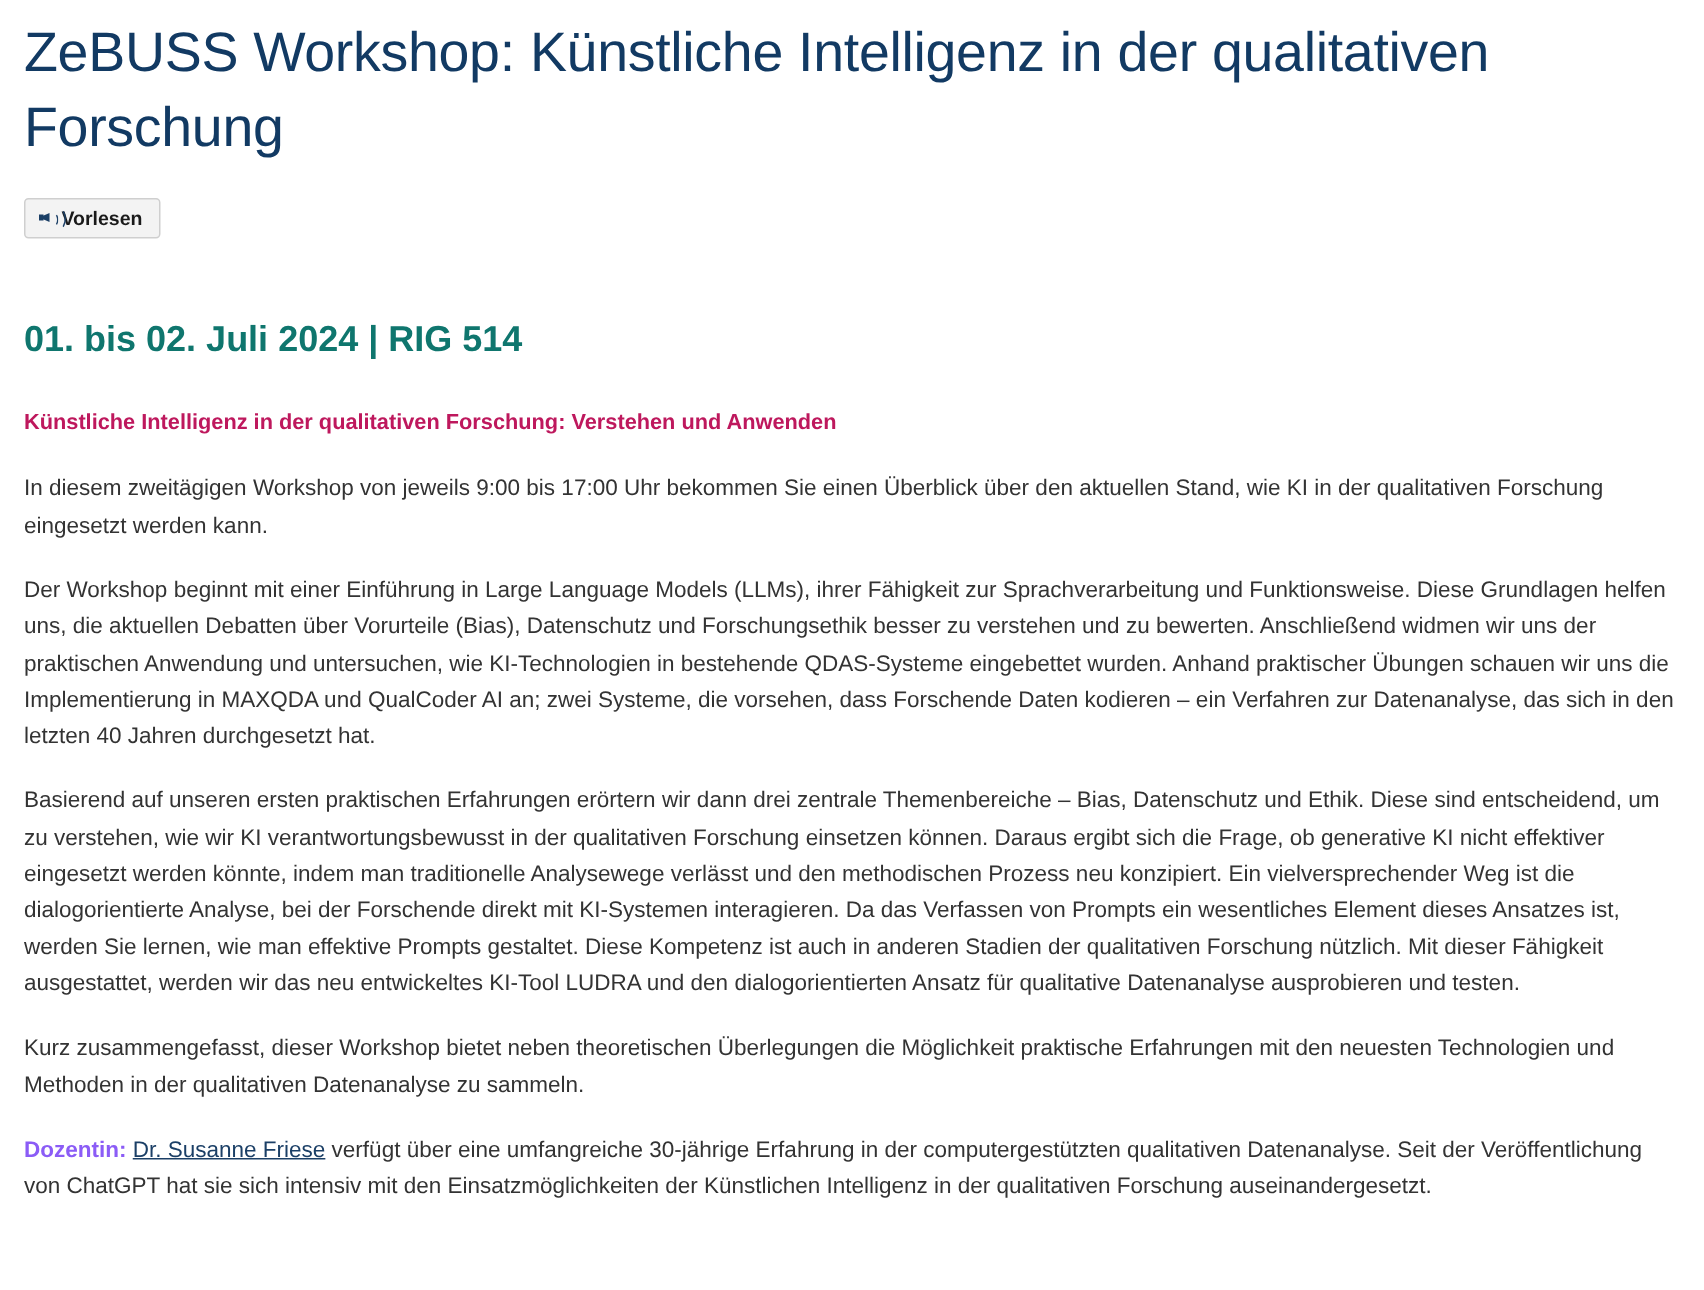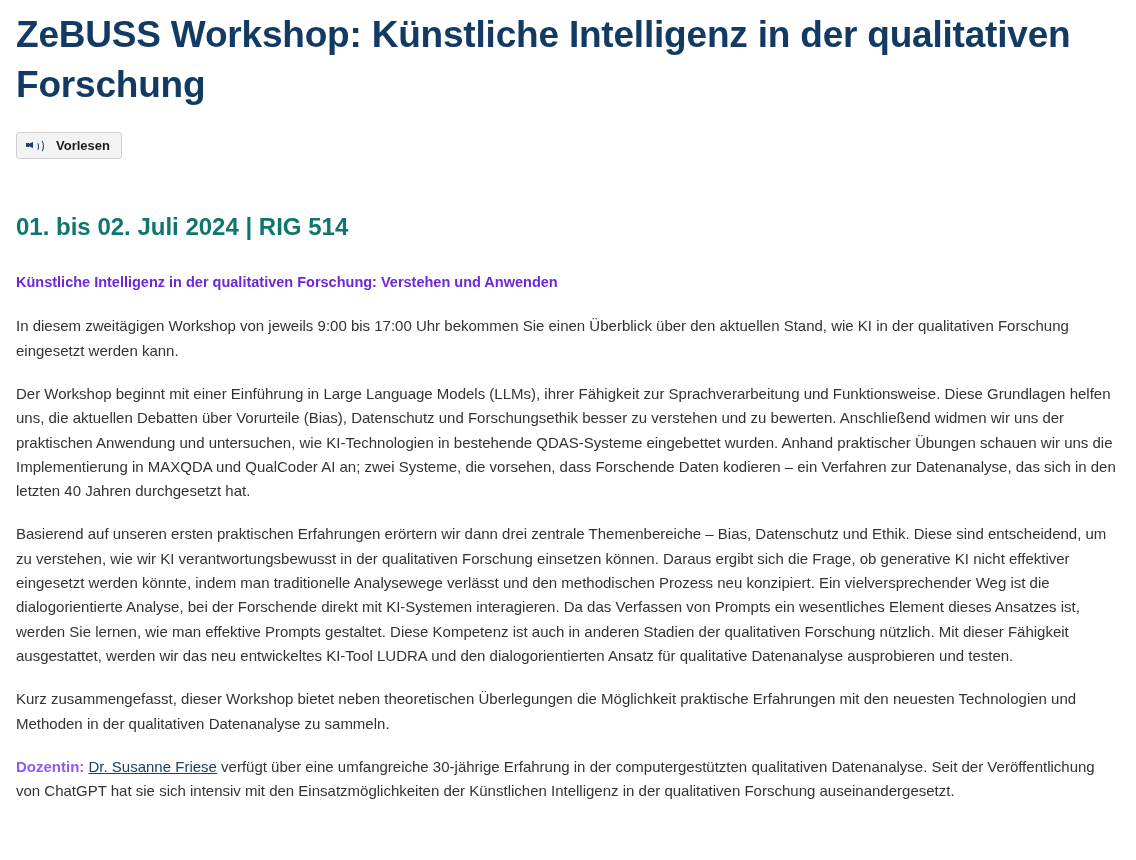--- a/index.html
+++ b/index.html
@@ -15,33 +15,33 @@
     -webkit-font-smoothing: antialiased;
   }
   .page {
     width: 1136px;
     box-sizing: border-box;
     padding: 0 16px 20px 16px;
   }
   h1.page-title {
     font-size: 37px;
     line-height: 1.35;
-    font-weight: bold;
+    font-weight: normal;
     color: #123a63;
     margin: 10px 0 4px 0;
     letter-spacing: -0.2px;
   }
   .readspeaker {
     margin-top: 22px;
     margin-bottom: 4px;
   }
   .rs-button {
     display: inline-flex;
     align-items: center;
-    gap: 15px;
+    gap: 0;
     background: #f3f3f3;
     border: 1px solid #cfcfcf;
     border-radius: 3px;
     padding: 6px 11px 6px 9px;
     font-size: 13px;
     font-weight: bold;
     color: #1a1a1a;
     cursor: pointer;
     line-height: 1;
   }
@@ -84,21 +84,21 @@
   h2.section-date {
     font-size: 24px;
     font-weight: bold;
     color: #0f766e;
     margin: 52px 0 0 0;
     line-height: 1.3;
   }
   h3.subtitle {
     font-size: 14.5px;
     font-weight: bold;
-    color: #6d28d9;
+    color: #be185d;
     margin: 30px 0 0 0;
     line-height: 1.4;
   }
   p.body-text {
     font-size: 15px;
     line-height: 1.62;
     color: #333333;
     margin: 19px 0 0 0;
     max-width: 1105px;
   }

